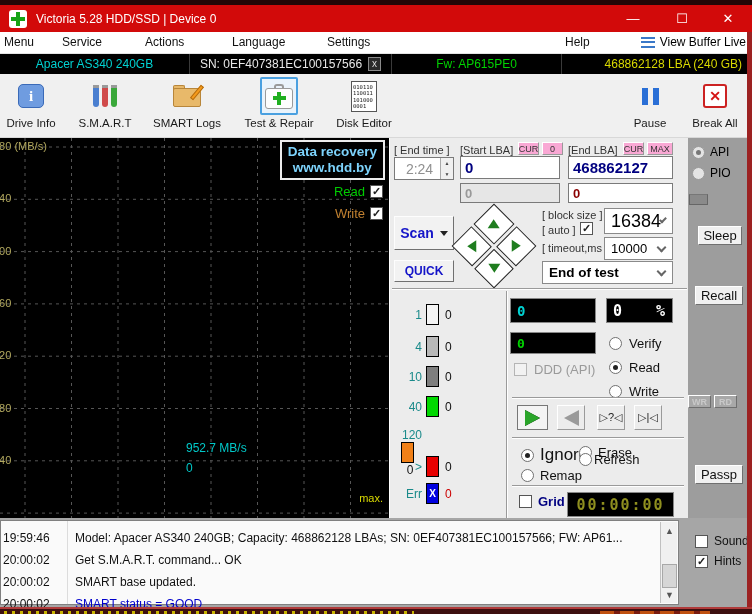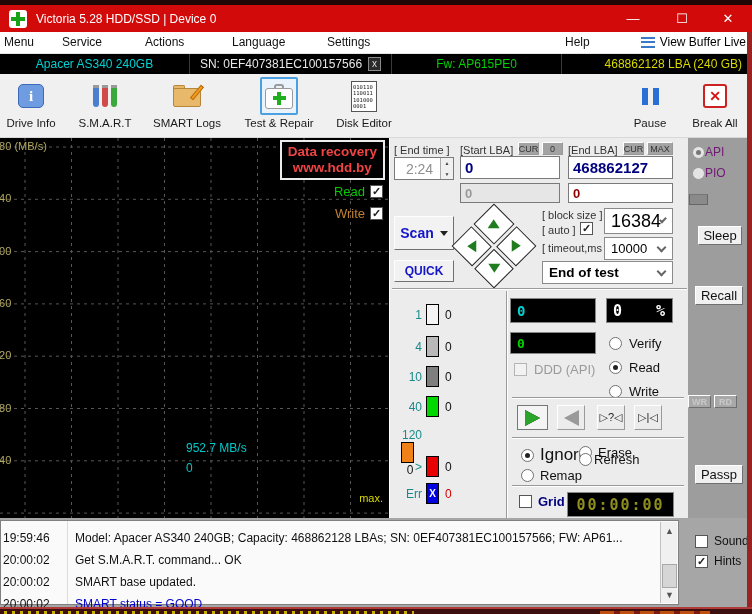--- a/index.html
+++ b/index.html
@@ -50,38 +50,38 @@
   .ic-aid .v { position:absolute; left:11px; top:3px; width:4px; height:13px; background:#1fae1f; }
   .ic-aid .h { position:absolute; left:7px; top:7px; width:13px; height:4px; background:#1fae1f; }
   .ic-doc { width:26px; height:31px; background:#fff; border:1px solid #555; font-family:"DejaVu Sans Mono", monospace; font-size:5.5px; line-height:6.5px; color:#222; padding:2px 1px; overflow:hidden; }
   .ic-pause { display:flex; gap:5px; }
   .ic-pause i { display:block; width:6px; height:17px; background:#2a6fd6; }
   .ic-break { width:24px; height:24px; background:#fff; border:2px solid #cc2222; border-radius:3px; color:#d41414; font-weight:bold; font-size:14px; display:flex; align-items:center; justify-content:center; }
   
   #main { position:absolute; left:0; top:138px; width:752px; height:380px; }
   #graph { position:absolute; left:0; top:0; width:389px; height:380px; background:#000; overflow:hidden; }
   .ytick { position:absolute; left:-7px; color:#b3a95f; font-size:11px; white-space:nowrap; }
-  #watermark { position:absolute; right:4px; top:2px; background:#000; border:2px solid #ececec; color:#ef4444; font-weight:bold; font-size:13.5px; padding:2px 6px; text-align:center; line-height:16px;margin-left:36px; }
+  #watermark { position:absolute; right:4px; top:2px; background:#000; border:2px solid #ececec; color:#7dd3fc; font-weight:bold; font-size:13.5px; padding:2px 6px; text-align:center; line-height:16px;margin-left:36px; }
   .legend-row { position:absolute; display:flex; align-items:center; gap:5px; }
   #speed-label { position:absolute; left:186px; top:303px; color:#00c8c8; font-size:12px; }
   #speed-sub { position:absolute; left:186px; top:323px; color:#00c8c8; font-size:12px; }
   #max-label { position:absolute; right:6px; bottom:14px; color:#d8d800; font-size:11px; }
   
   .checkbox { width:13px; height:13px; background:#fff; border:1px solid #555; font-size:11px; line-height:11px; text-align:center; color:#222; font-weight:bold; flex:0 0 auto; }
   .checkbox.disabled { background:#f2f2f2; border-color:#b5b5b5; }
   .radio { width:13px; height:13px; border-radius:50%; background:#fff; border:1px solid #707070; position:relative; flex:0 0 auto; }
   .radio.on::after { content:""; position:absolute; left:3px; top:3px; width:5px; height:5px; border-radius:50%; background:#222; }
   .radio.gray { background:#e4e4e4; border-color:#9a9a9a; }
   .radio.gray.on::after { background:#777; }
   .raised { background:#f2f2f2; border:1px solid #707070; border-top-color:#fdfdfd; border-left-color:#fdfdfd; display:flex; align-items:center; justify-content:center; }
   .input { background:#fff; border:1px solid #7a7a7a; display:flex; align-items:center; padding-left:4px; font-weight:bold; }
   .lcd { background:#000; border:1px solid #888; display:flex; align-items:center; padding-left:6px; font-weight:bold; font-family:"DejaVu Sans Mono", monospace; }
   .chev { width:7px; height:7px; border-right:2px solid #666; border-bottom:2px solid #666; transform:rotate(45deg); margin-top:-3px; }
   .dropdown { background:#fff; border:1px solid #8a8a8a; display:flex; align-items:center; justify-content:space-between; padding:0 7px 0 6px; }
-  .minibtn { position:absolute; height:13px; background:#a3a3a3; border:1px solid #999; border-top-color:#fff; border-left-color:#fff; font-size:9px; color:#333; display:flex; align-items:center; justify-content:center; }
+  .minibtn { position:absolute; height:13px; background:#f9a8d4; border:1px solid #999; border-top-color:#fff; border-left-color:#fff; font-size:9px; color:#333; display:flex; align-items:center; justify-content:center; }
   
   #panel { position:absolute; left:389px; top:0; width:299px; height:380px; background:#ececec; border-left:1px solid #fff; }
   .plabel { position:absolute; font-size:11px; color:#333; white-space:nowrap; }
   #hsep { position:absolute; left:2px; top:150px; width:295px; height:2px; border-top:1px solid #9a9a9a; border-bottom:1px solid #fff; }
   #vsep { position:absolute; left:116px; top:153px; height:227px; width:2px; border-left:1px solid #9a9a9a; border-right:1px solid #fff; }
   .sep2 { position:absolute; left:122px; width:172px; height:2px; border-top:1px solid #9a9a9a; border-bottom:1px solid #fff; }
   
   #dpad { position:absolute; left:74px; top:78px; width:60px; height:60px; transform:rotate(45deg); display:grid; grid-template-columns:1fr 1fr; grid-template-rows:1fr 1fr; gap:3px; }
   #dpad .cell { background:#fff; border:1px solid #222; display:flex; align-items:center; justify-content:center; }
   #dpad .tri { transform:rotate(-45deg); width:0; height:0; }
@@ -93,21 +93,21 @@
   .cnt-row { position:absolute; left:4px; display:flex; align-items:center; }
   .cnt-label { width:28px; text-align:right; color:#1a8a8a; font-size:12px; margin-right:4px; }
   .cnt-swatch { width:13px; height:21px; border:1px solid #000; margin-right:6px; display:flex; align-items:center; justify-content:center; color:#fff; font-weight:bold; font-size:10px; }
   .cnt-count { color:#111; font-size:12px; }
   
   .pbtn { position:absolute; top:267px; height:25px; background:#ececec; border:1px solid #9a9a9a; border-top-color:#fff; border-left-color:#fff; display:flex; align-items:center; justify-content:center; font-size:11px; color:#222; }
   .ptri-play { width:0; height:0; border-top:8px solid transparent; border-bottom:8px solid transparent; border-left:15px solid #2aa52a; filter:drop-shadow(0 0 0 #000); }
   .ptri-rev  { width:0; height:0; border-top:8px solid transparent; border-bottom:8px solid transparent; border-right:15px solid #9a9a9a; }
   
   #strip { position:absolute; left:688px; top:0; width:59px; height:380px; background:#9d9d9d; }
-  .strip-radio { position:absolute; display:flex; align-items:center; color:#701a75; font-size:12px; }
+  .strip-radio { position:absolute; display:flex; align-items:center; gap:5px; color:#000000; font-size:12px; }
   .sbtn { position:absolute; background:#f0f0f0; border:1px solid #6f6f6f; border-top-color:#fff; border-left-color:#fff; display:flex; align-items:center; justify-content:center; font-size:13px; color:#111; }
   .sbtn.gray { background:#a8a8a8; color:#c9c9c9; font-weight:bold; font-size:9px; }
   #strip-led { position:absolute; left:1px; top:56px; width:19px; height:11px; background:#8a8a8a; border:1px solid #666; border-top-color:#777; }
   
   #logsec { position:absolute; left:0; top:518px; width:752px; height:89px; background:#a6a6a6; }
   #logbox { position:absolute; left:0; top:2px; width:679px; height:85px; background:#fafafa; border:1px solid #808080; }
   #log-divider { position:absolute; left:66px; top:0; bottom:0; width:1px; background:#dcdcdc; }
   .log-row { position:absolute; left:0; width:100%; height:22px; display:flex; align-items:center; }
   .log-time { width:66px; padding-left:2px; color:#111; font-size:12px; flex:0 0 auto; overflow:hidden; white-space:nowrap; }
   .log-msg { padding-left:8px; font-size:12px; color:#111; white-space:nowrap; overflow:hidden; }

